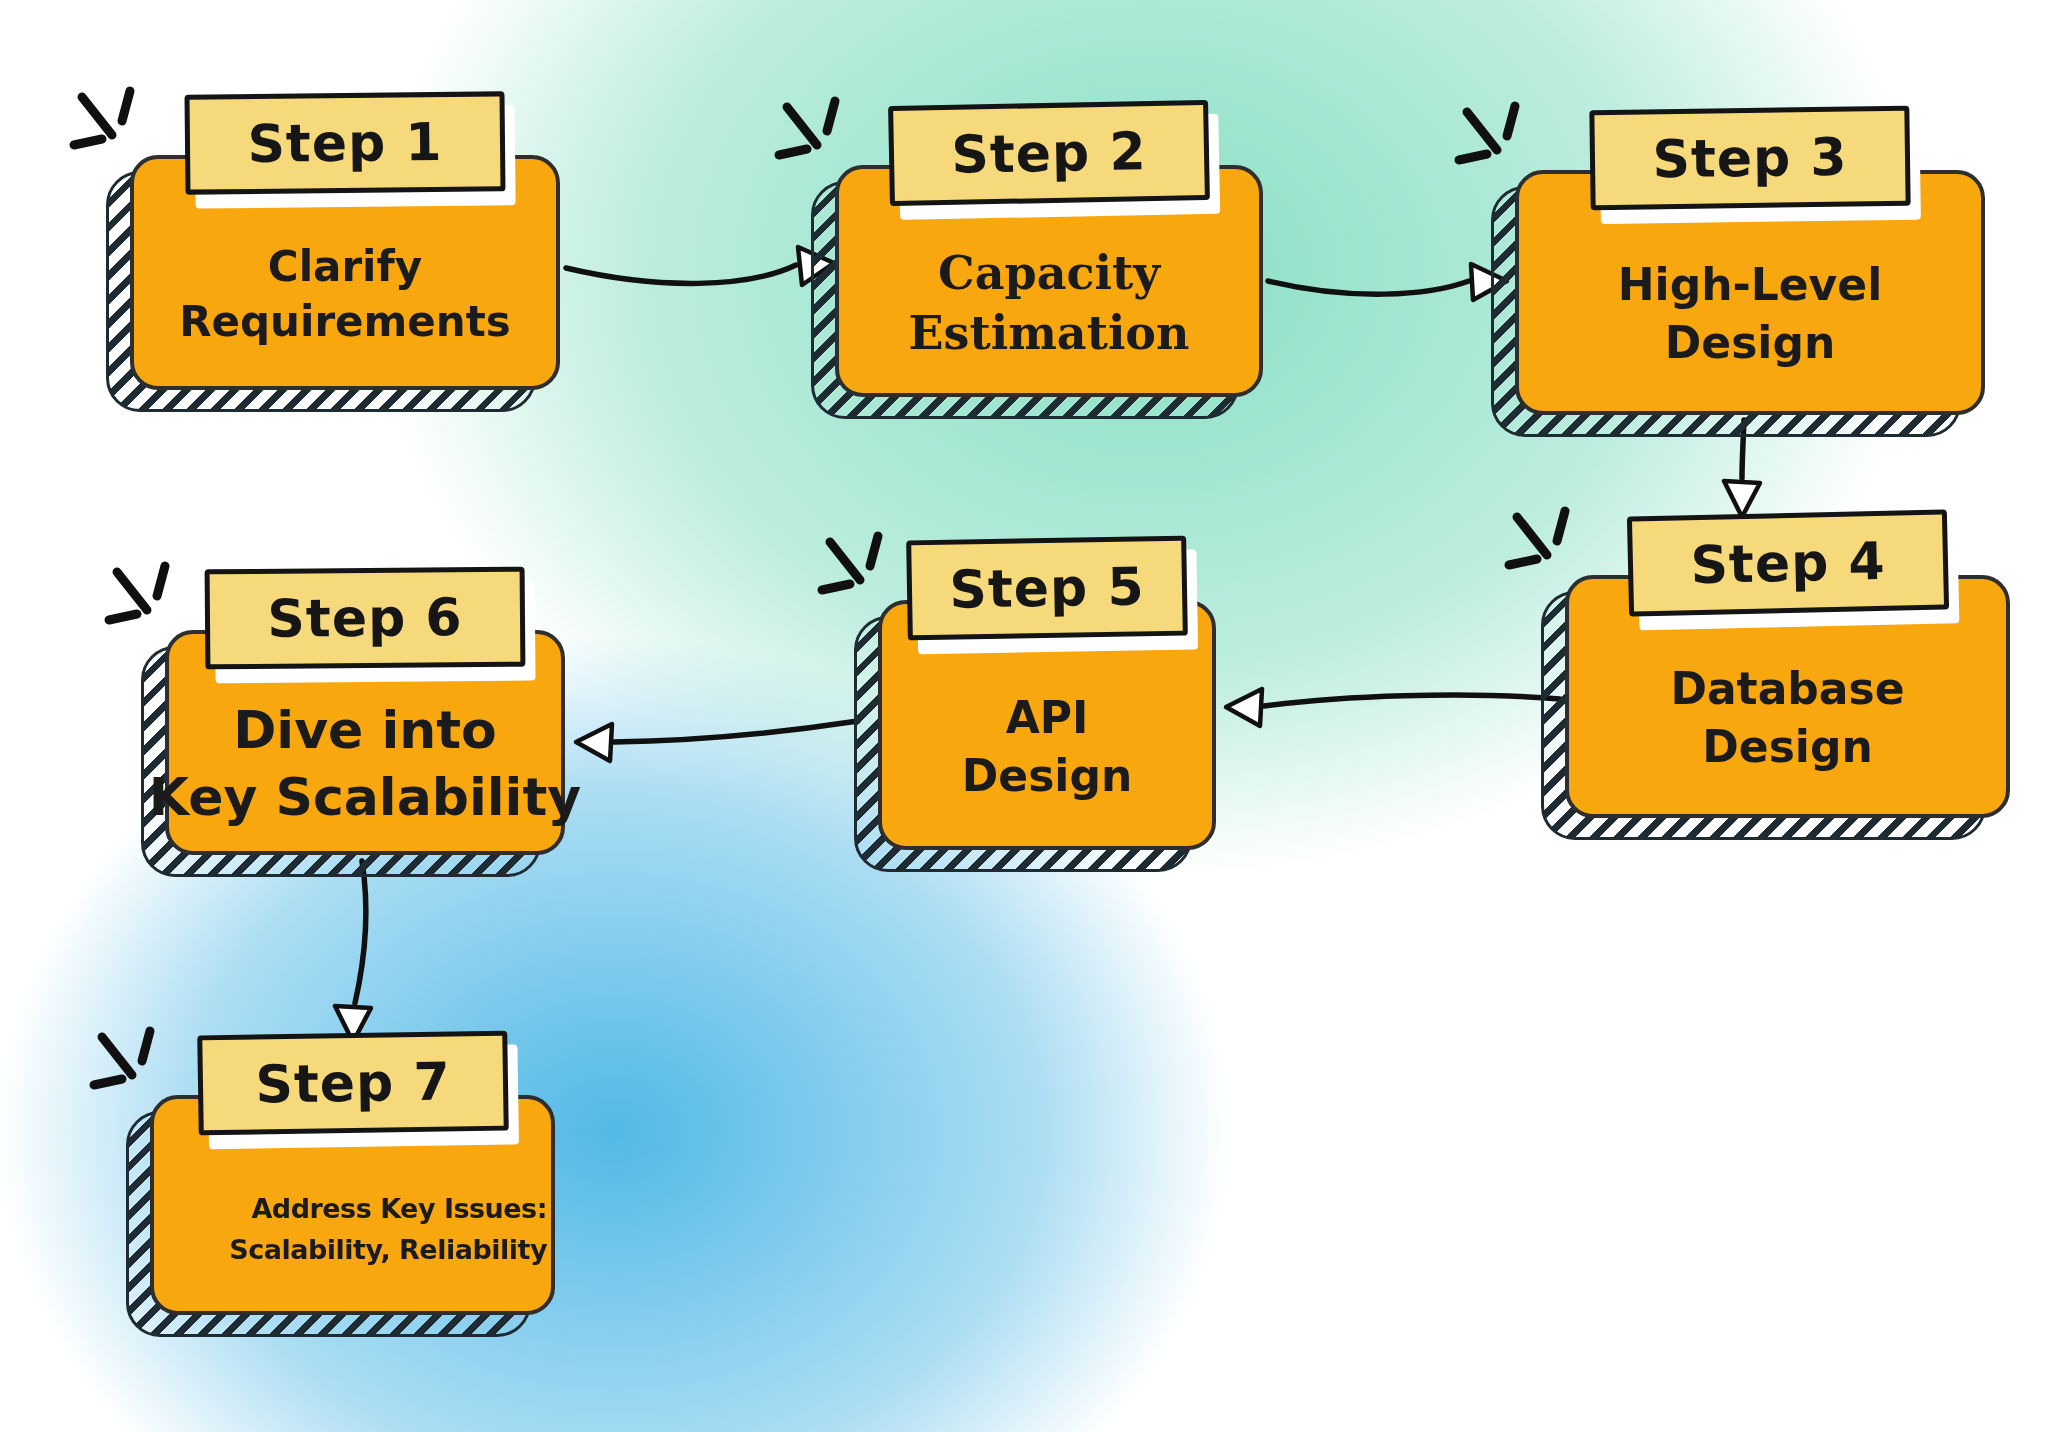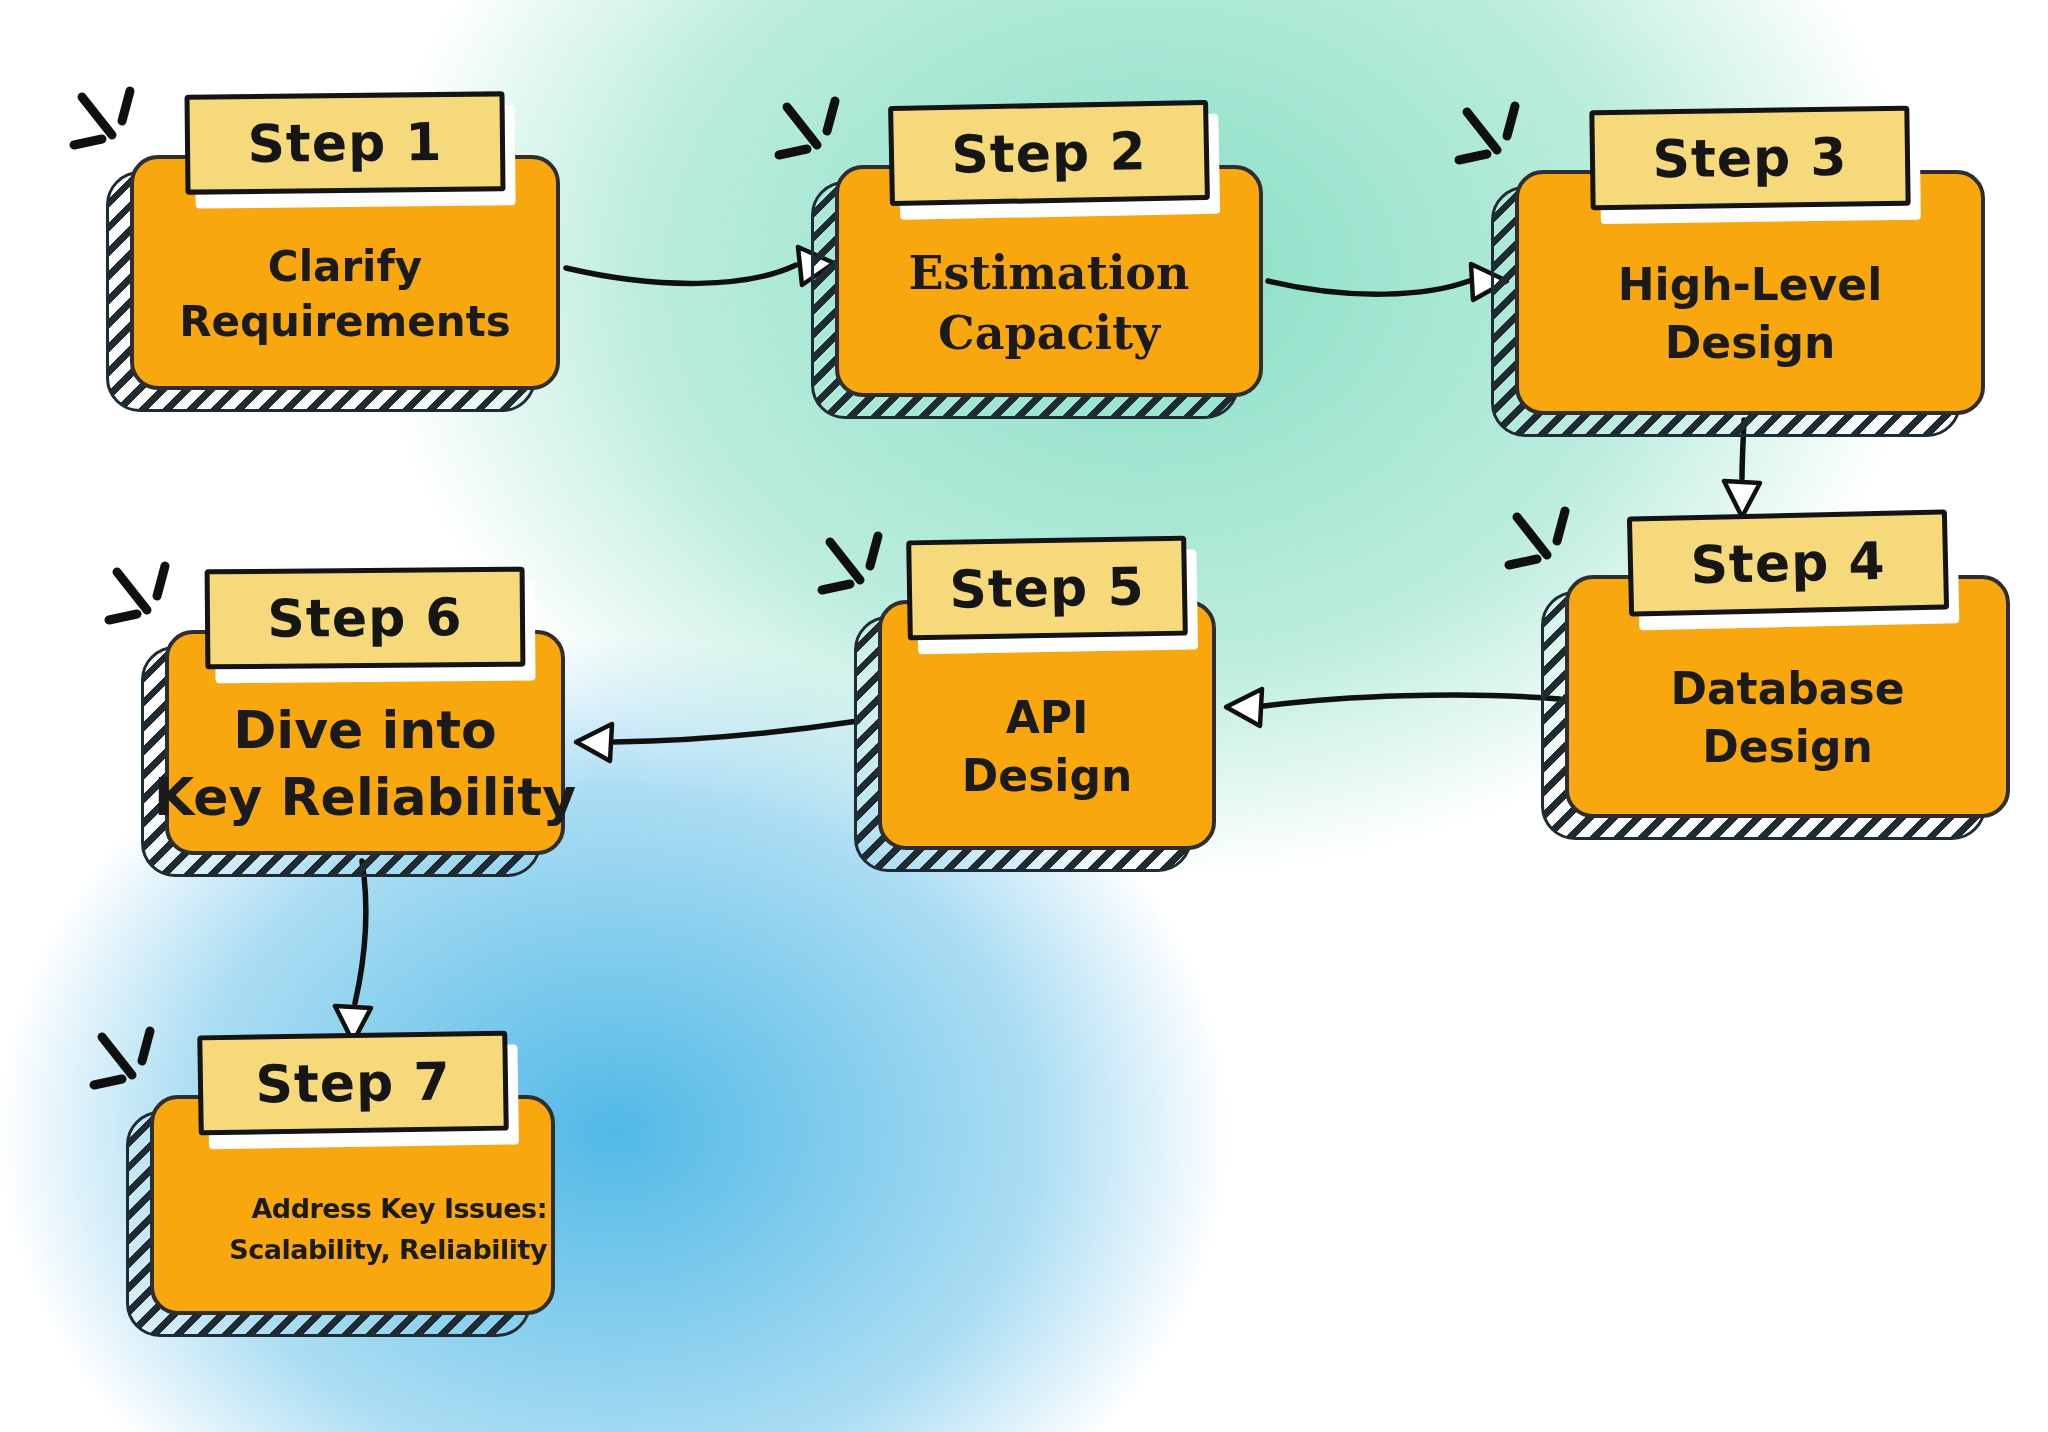--- a/index.html
+++ b/index.html
@@ -121,22 +121,22 @@
           <g stroke="#101010" stroke-width="9" stroke-linecap="round">
             <line x1="14" y1="14" x2="44" y2="52"></line>
             <line x1="62" y1="8" x2="54" y2="38"></line>
             <line x1="6" y1="62" x2="34" y2="56"></line>
           </g>
         </svg>
     </div>
     <div class="hatch"></div>
     <div class="card"></div>
     <div class="text">
+      <div class="line">Capacity</div>
       <div class="line">Estimation</div>
-      <div class="line">Capacity</div>
     </div>
     <div class="label">Step 2</div>
   </div>
 
   <div class="step s3">
     <div class="sparkle">
       <svg width="80" height="80" viewBox="0 0 80 80">
           <g stroke="#101010" stroke-width="9" stroke-linecap="round">
             <line x1="14" y1="14" x2="44" y2="52"></line>
             <line x1="62" y1="8" x2="54" y2="38"></line>
@@ -198,21 +198,21 @@
             <line x1="14" y1="14" x2="44" y2="52"></line>
             <line x1="62" y1="8" x2="54" y2="38"></line>
             <line x1="6" y1="62" x2="34" y2="56"></line>
           </g>
         </svg>
     </div>
     <div class="hatch"></div>
     <div class="card"></div>
     <div class="text">
       <div class="line">Dive into</div>
-      <div class="line">Key Reliability</div>
+      <div class="line">Key Scalability</div>
     </div>
     <div class="label">Step 6</div>
   </div>
 
   <div class="step s7">
     <div class="sparkle">
       <svg width="80" height="80" viewBox="0 0 80 80">
           <g stroke="#101010" stroke-width="9" stroke-linecap="round">
             <line x1="14" y1="14" x2="44" y2="52"></line>
             <line x1="62" y1="8" x2="54" y2="38"></line>

